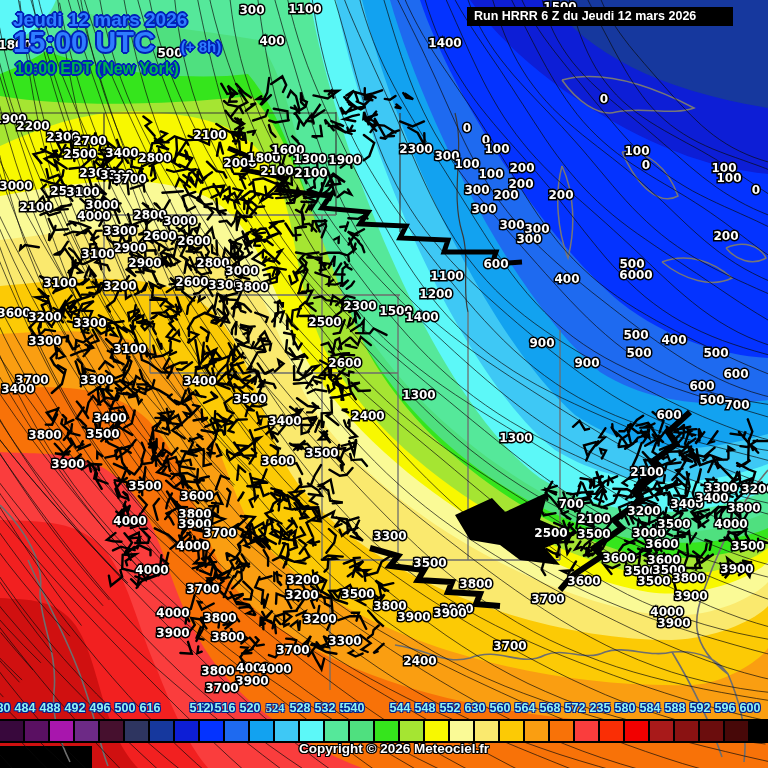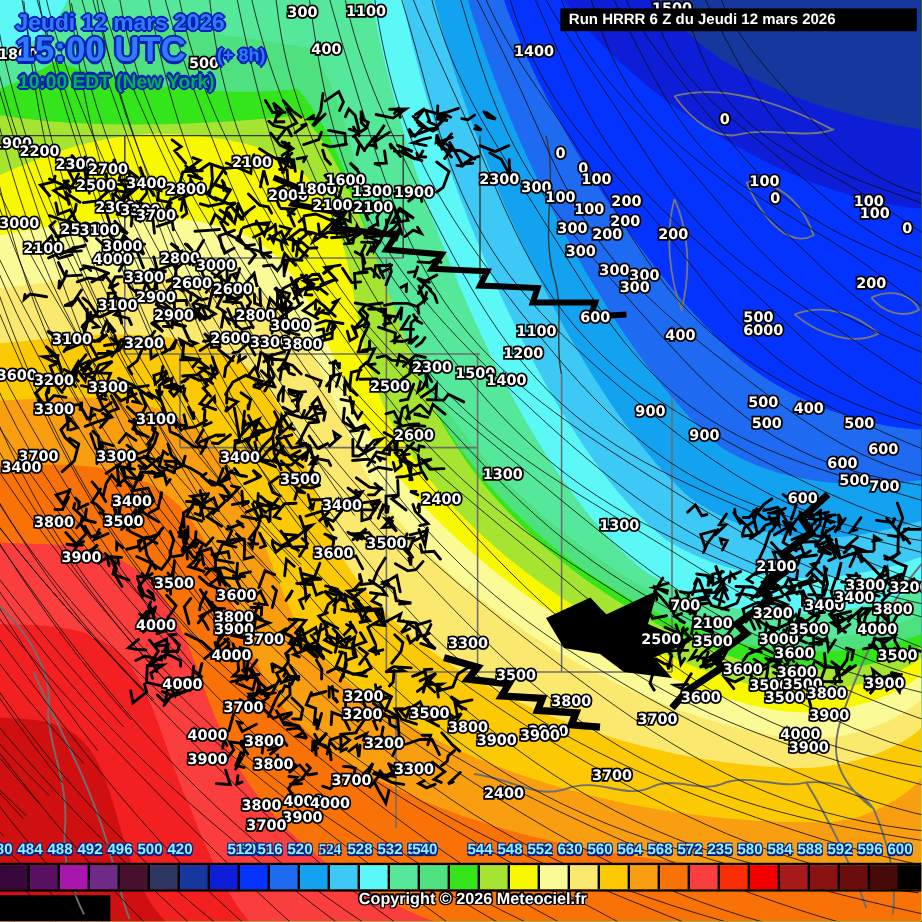--- a/index.html
+++ b/index.html
@@ -12,21 +12,21 @@
   .outline-navy{text-shadow:-1px -1px 0 #0020b8,1px -1px 0 #0020b8,-1px 1px 0 #0020b8,
     1px 1px 0 #0020b8,0 -2px 0 #0020b8,0 2px 0 #0020b8,-2px 0 0 #0020b8,2px 0 0 #0020b8;}
   .outline-black{text-shadow:-1px -1px 0 #000,1px -1px 0 #000,-1px 1px 0 #000,
     1px 1px 0 #000,0 -1px 0 #000,0 1px 0 #000,-1px 0 0 #000,1px 0 0 #000;}
   .hdr-date{left:13px;top:9px;font-size:19px;color:#2e7dff;}
   .hdr-time{left:13px;top:26px;font-size:29px;color:#2e7dff;}
   .hdr-offset{font-size:15px;margin-left:26px;}
   .hdr-local{left:15px;top:60px;font-size:16px;color:#00b44c;}
   .hdr-desc{left:15px;top:83px;font-size:15px;color:#3fa9f5;}
   .run-bar{
-    position:absolute;left:467px;top:7px;width:297px;height:19px;background:#000;
+    position:absolute;left:467px;top:7px;width:266px;height:19px;background:#000;
     color:#fff;font-weight:bold;font-size:12.5px;line-height:19px;padding-left:7px;
     box-sizing:border-box;z-index:6;
   }
   .scale-labels{position:absolute;left:0;top:701px;width:768px;height:16px;z-index:6;}
   .scale-labels span{
     position:absolute;width:44px;margin-left:-22px;text-align:center;
     color:#8df5f5;font-weight:bold;font-size:12.5px;
     text-shadow:-1px -1px 0 #001f90,1px -1px 0 #001f90,-1px 1px 0 #001f90,1px 1px 0 #001f90;
   }
   .scale-swatches{
@@ -271,21 +271,21 @@
 
   <div class="run-bar">Run HRRR 6 Z du Jeudi 12 mars 2026</div>
 
   <div class="scale-labels" id="scale-labels">
       <span style="left: 0px;">480</span>
       <span style="left: 25px;">484</span>
       <span style="left: 50px;">488</span>
       <span style="left: 75px;">492</span>
       <span style="left: 100px;">496</span>
       <span style="left: 125px;">500</span>
-      <span style="left: 150px;">420</span>
+      <span style="left: 150px;">616</span>
       <span style="left: 175px; padding-left: 35px;">508</span>
       <span style="left: 200px;">512</span>
       <span style="left: 225px;">516</span>
       <span style="left: 250px;">520</span>
       <span style="left: 275px; font-family: Liberation Serif, serif;">524</span>
       <span style="left: 300px;">528</span>
       <span style="left: 325px;">532</span>
       <span style="left: 350px;">536</span>
       <span style="left: 354px;">540</span>
       <span style="left: 400px;">544</span>

